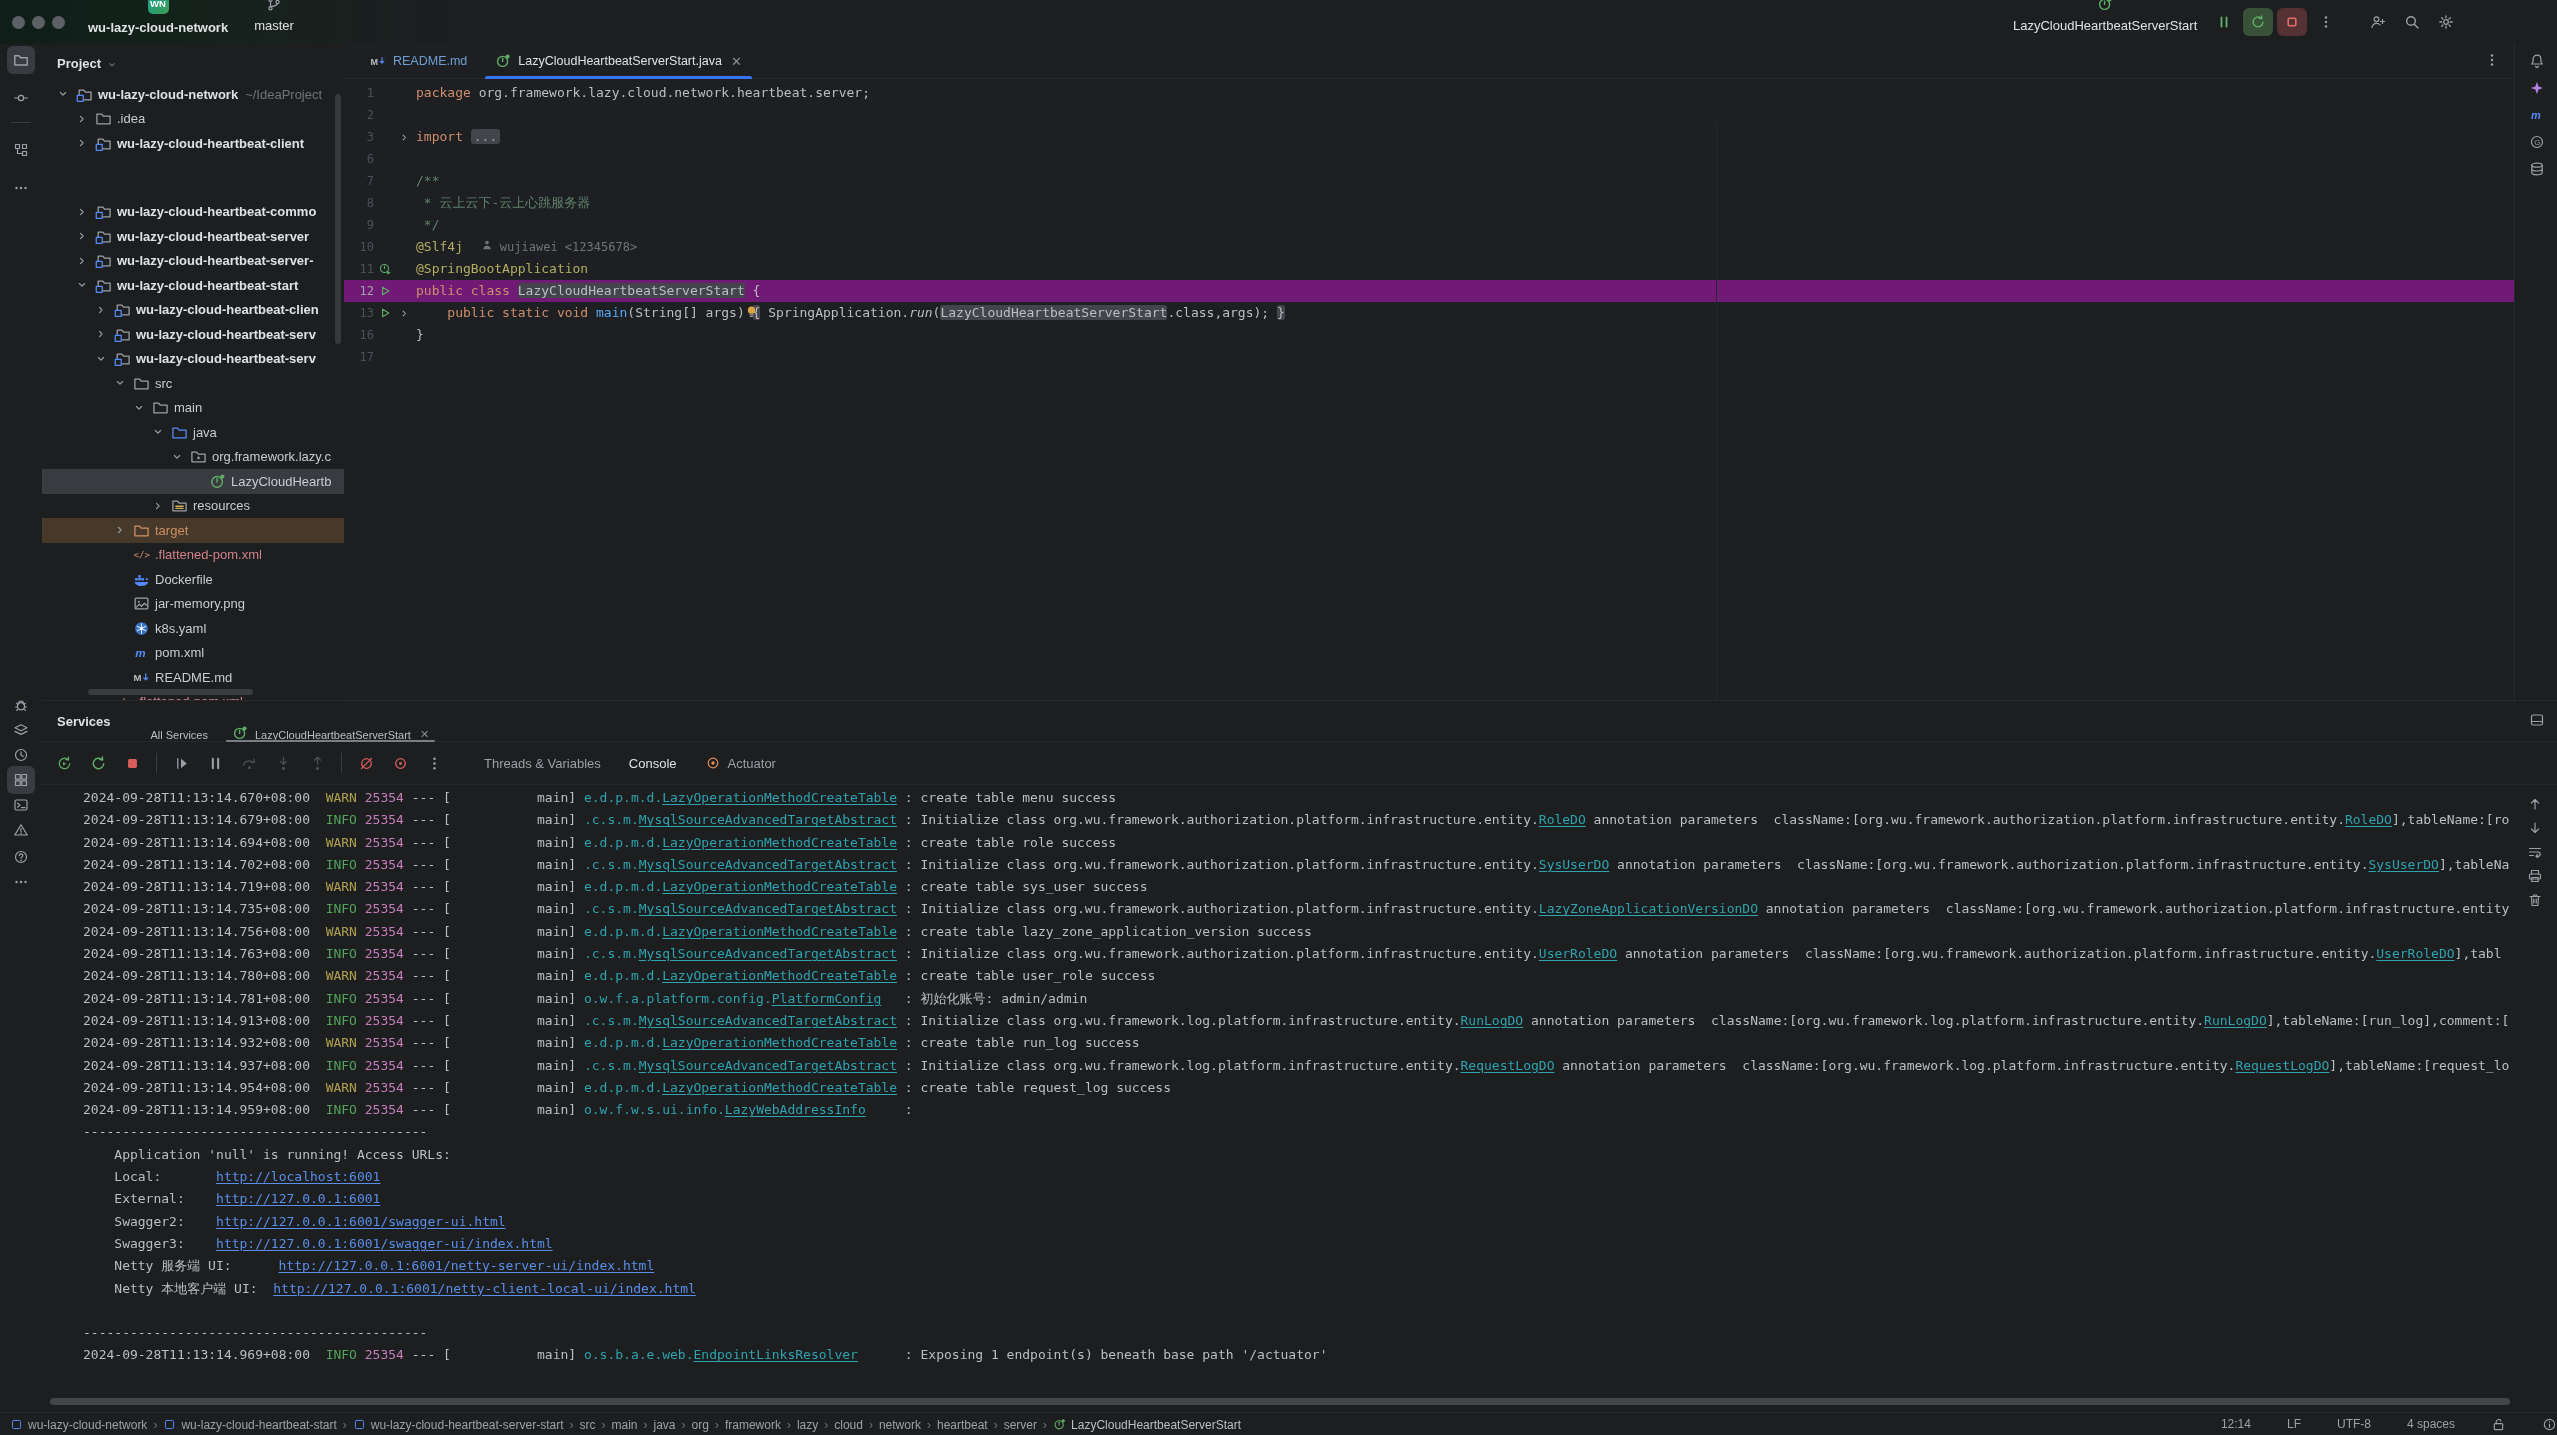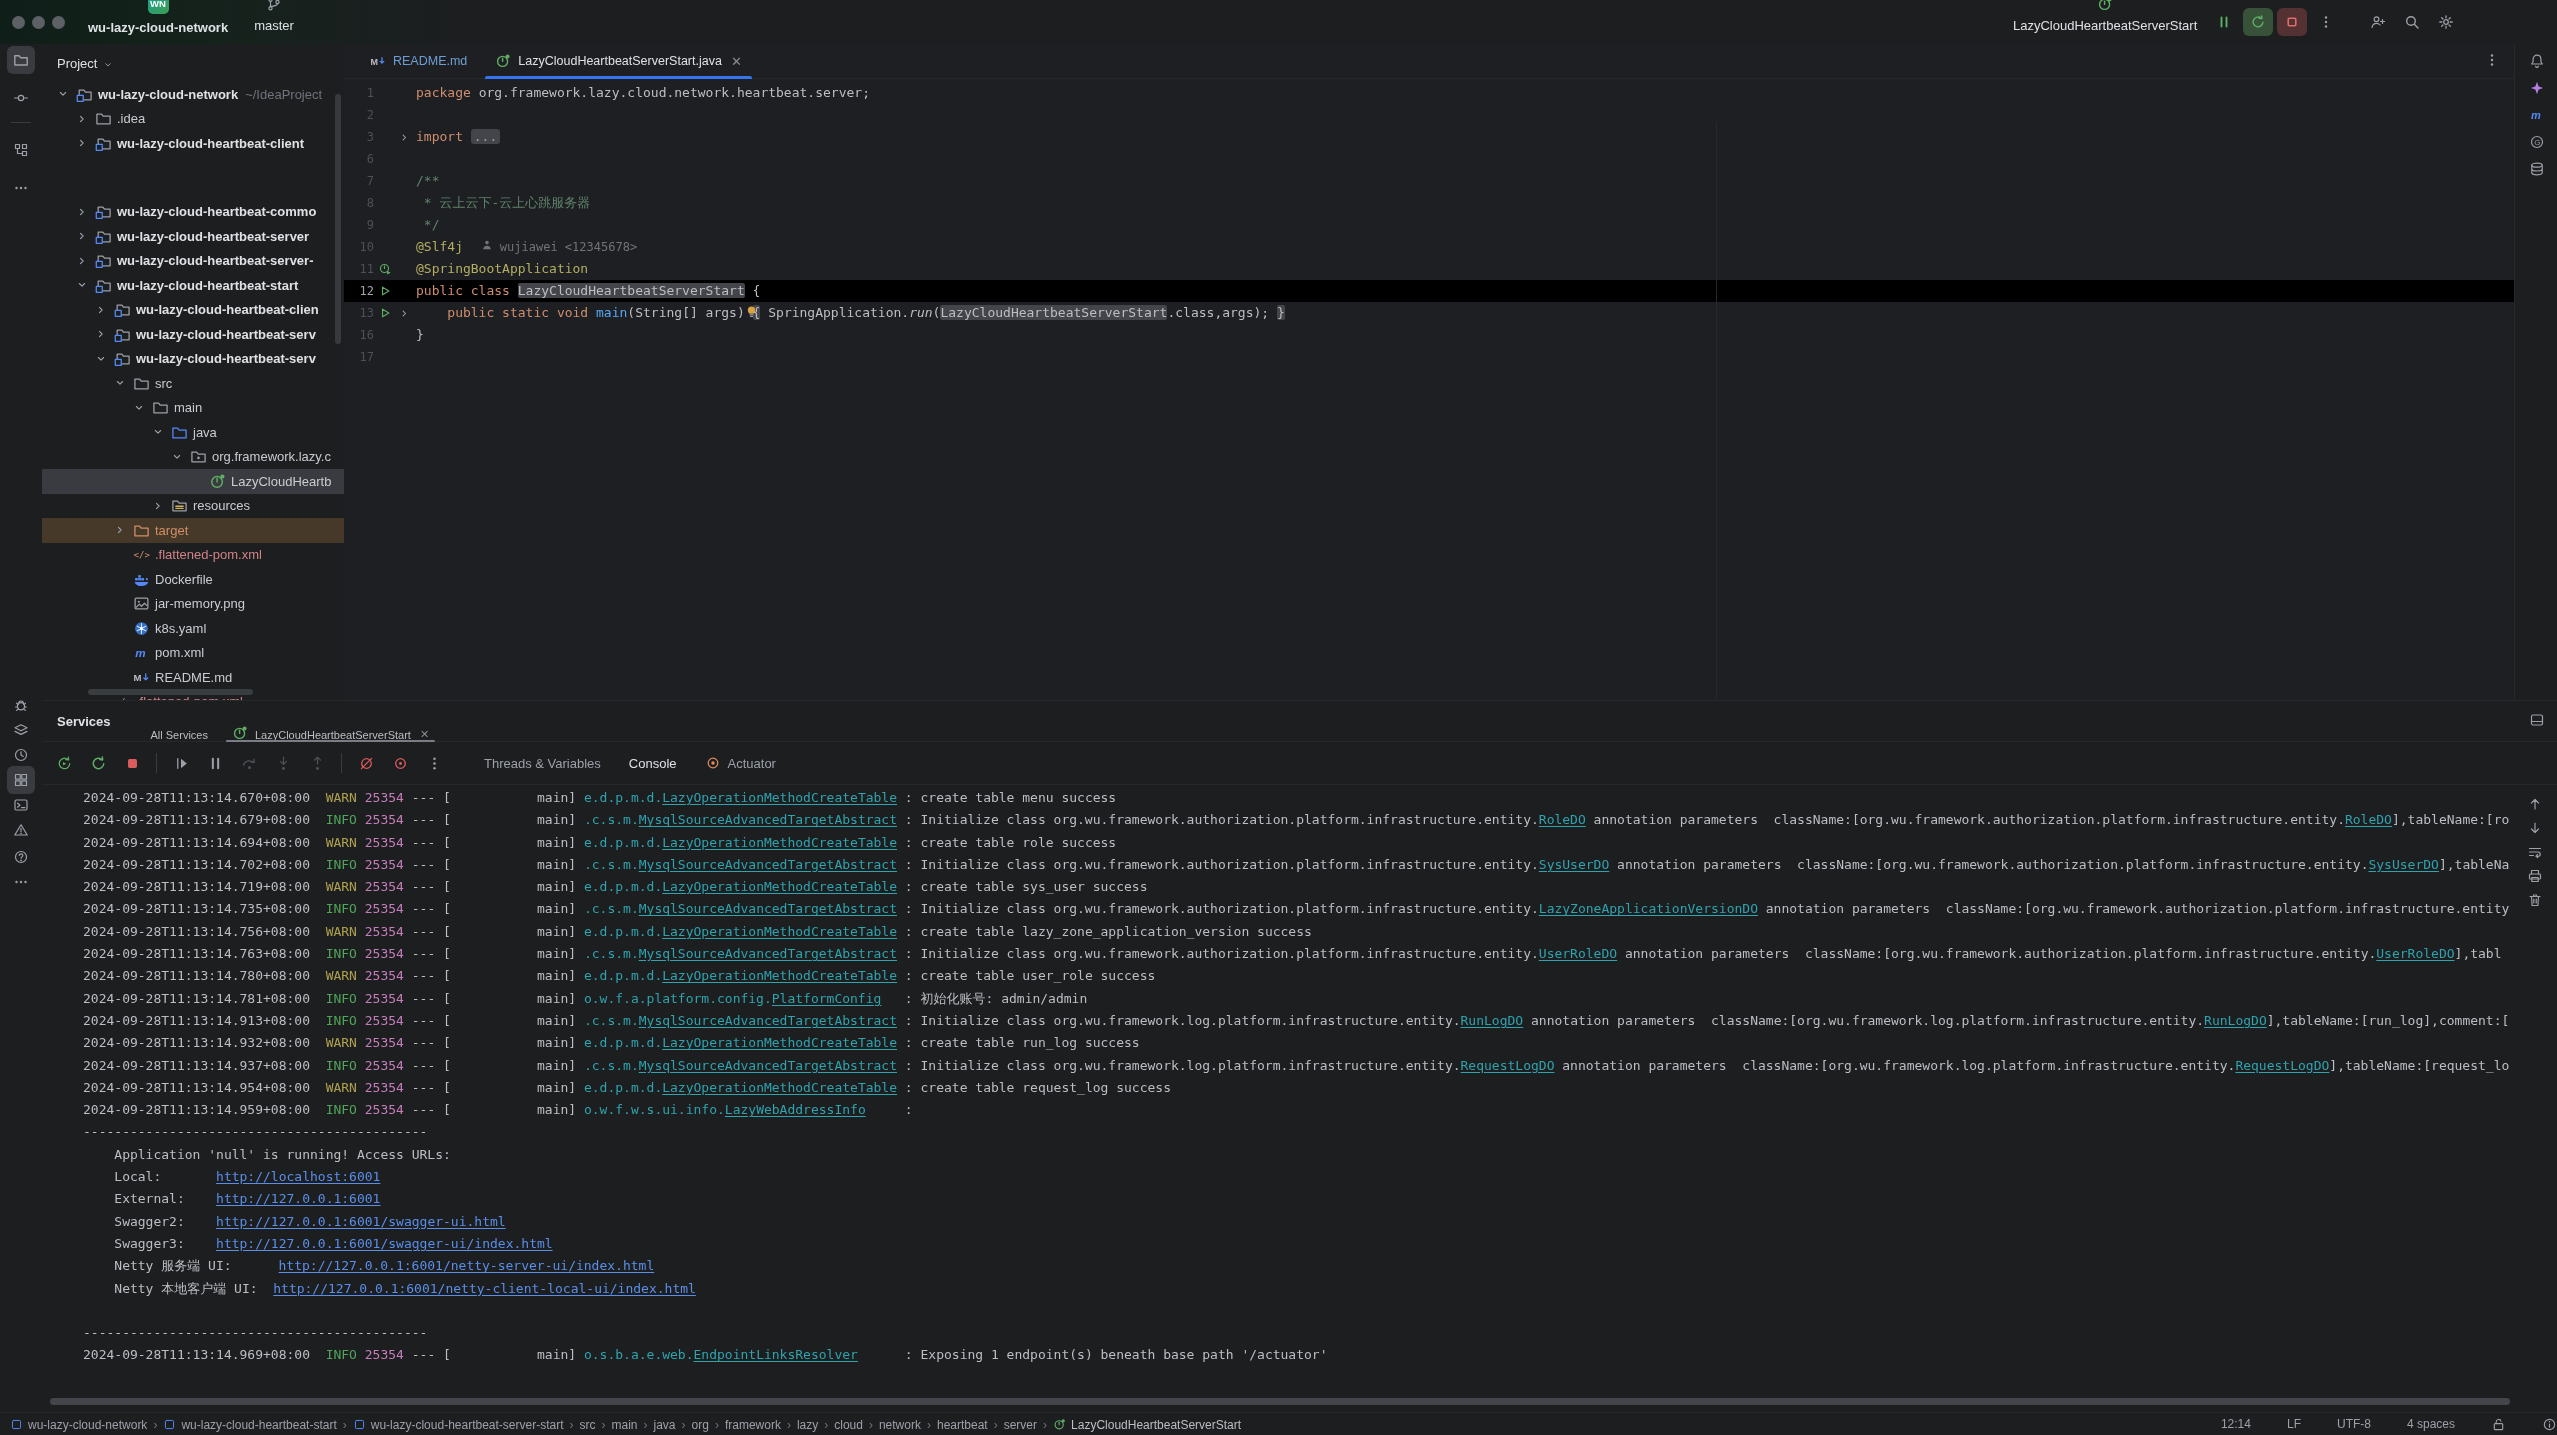--- a/index.html
+++ b/index.html
@@ -23,21 +23,21 @@
   .tb-btn{width:30px;height:28px;border-radius:6px;display:flex;align-items:center;justify-content:center;}
   .tb-btn.green{background:#375239;}
   .tb-btn.red{background:#543133;}
   
   #left-stripe{left:0;top:44px;width:42px;height:1368px;background:#1c1e20;border-right:1px solid #26282b;}
   .sbtn{position:absolute;left:7px;width:28px;height:28px;border-radius:6px;display:flex;align-items:center;justify-content:center;}
   .sbtn.active{background:#393b40;}
   .ssep{position:absolute;left:11px;width:20px;height:1px;background:#393b40;}
   
   #project-panel{left:42px;top:44px;width:302px;height:656px;background:#1c1e20;border-right:1px solid #26282b;overflow:hidden;}
-  #pp-header{height:38px;display:flex;align-items:center;padding-left:15px;gap:6px;font-size:13px;font-weight:normal;color:#dfe1e5;}
+  #pp-header{height:38px;display:flex;align-items:center;padding-left:15px;gap:6px;font-size:13px;font-weight:bold;color:#dfe1e5;}
   .trow{height:24.5px;display:flex;align-items:center;font-size:13px;color:#c9cbd1;white-space:nowrap;}
   .trow .chevslot{width:19px;display:flex;align-items:center;justify-content:flex-start;flex:none;}
   .trow .ic{width:17px;height:17px;margin-right:5px;}
   .trow.sel{background:#393b40;}
   .trow.excrow{background:#46392a;}
   .trow .lbl.bold{font-weight:bold;color:#dfe1e5;}
   .trow .lbl.orange{color:#cf9065;}
   .trow .lbl.pink{color:#cf8287;}
   .trow .sfx{color:#6f737a;margin-left:7px;}
   #pp-vscroll{position:absolute;right:3px;top:50px;width:6px;height:250px;border-radius:3px;background:#4e5157;opacity:.55;}
@@ -47,21 +47,21 @@
   #tabbar{height:34px;border-bottom:1px solid #26282b;display:flex;align-items:stretch;padding-left:12px;position:relative;}
   .etab{display:flex;align-items:center;gap:7px;padding:0 14px;font-size:12.5px;color:#9da0a8;position:relative;}
   .etab .lbl-md{color:#6e9fd4;}
   .etab.active{color:#dfe1e5;}
   .etab.active::after{content:"";position:absolute;left:4px;right:4px;bottom:-1px;height:3px;background:#3574f0;border-radius:2px 2px 0 0;}
   .etab .close{color:#8a8d93;font-size:13px;margin-left:2px;}
   #tab-kebab{position:absolute;right:14px;top:8px;}
   #code{position:absolute;left:0;top:34px;right:0;bottom:0;font-family:"DejaVu Sans Mono","Liberation Mono",monospace;
     font-size:13px;line-height:22px;padding-top:4px;}
   .cl{height:22px;display:flex;white-space:pre;position:relative;}
-  .cl.cur{background:#000000;}
+  .cl.cur{background:#701a75;}
   .lnum{width:30px;text-align:right;color:#4b5059;flex:none;font-size:12px;}
   .cl.cur .lnum{color:#a1a3ab;}
   .gslot{width:22px;display:flex;align-items:center;justify-content:center;flex:none;}
   .fslot{width:16px;display:flex;align-items:center;justify-content:center;flex:none;color:#6f737a;}
   .ctext{margin-left:4px;}
   .kw{color:#cf8e6d;} .pl{color:#bcbec4;} .ann{color:#b3ae60;} .doc{color:#5f826b;}
   .mth{color:#56a8f5;} .stc{color:#bcbec4;font-style:italic;} .sp{color:#bcbec4;}
   .hl{background:#43454a;border-radius:2px;color:#bcbec4;}
   .fb{background:#43454a;border-radius:2px;color:#bcbec4;}
   .dots{background:#43454a;border-radius:3px;color:#9da0a8;padding:0 3px;}

